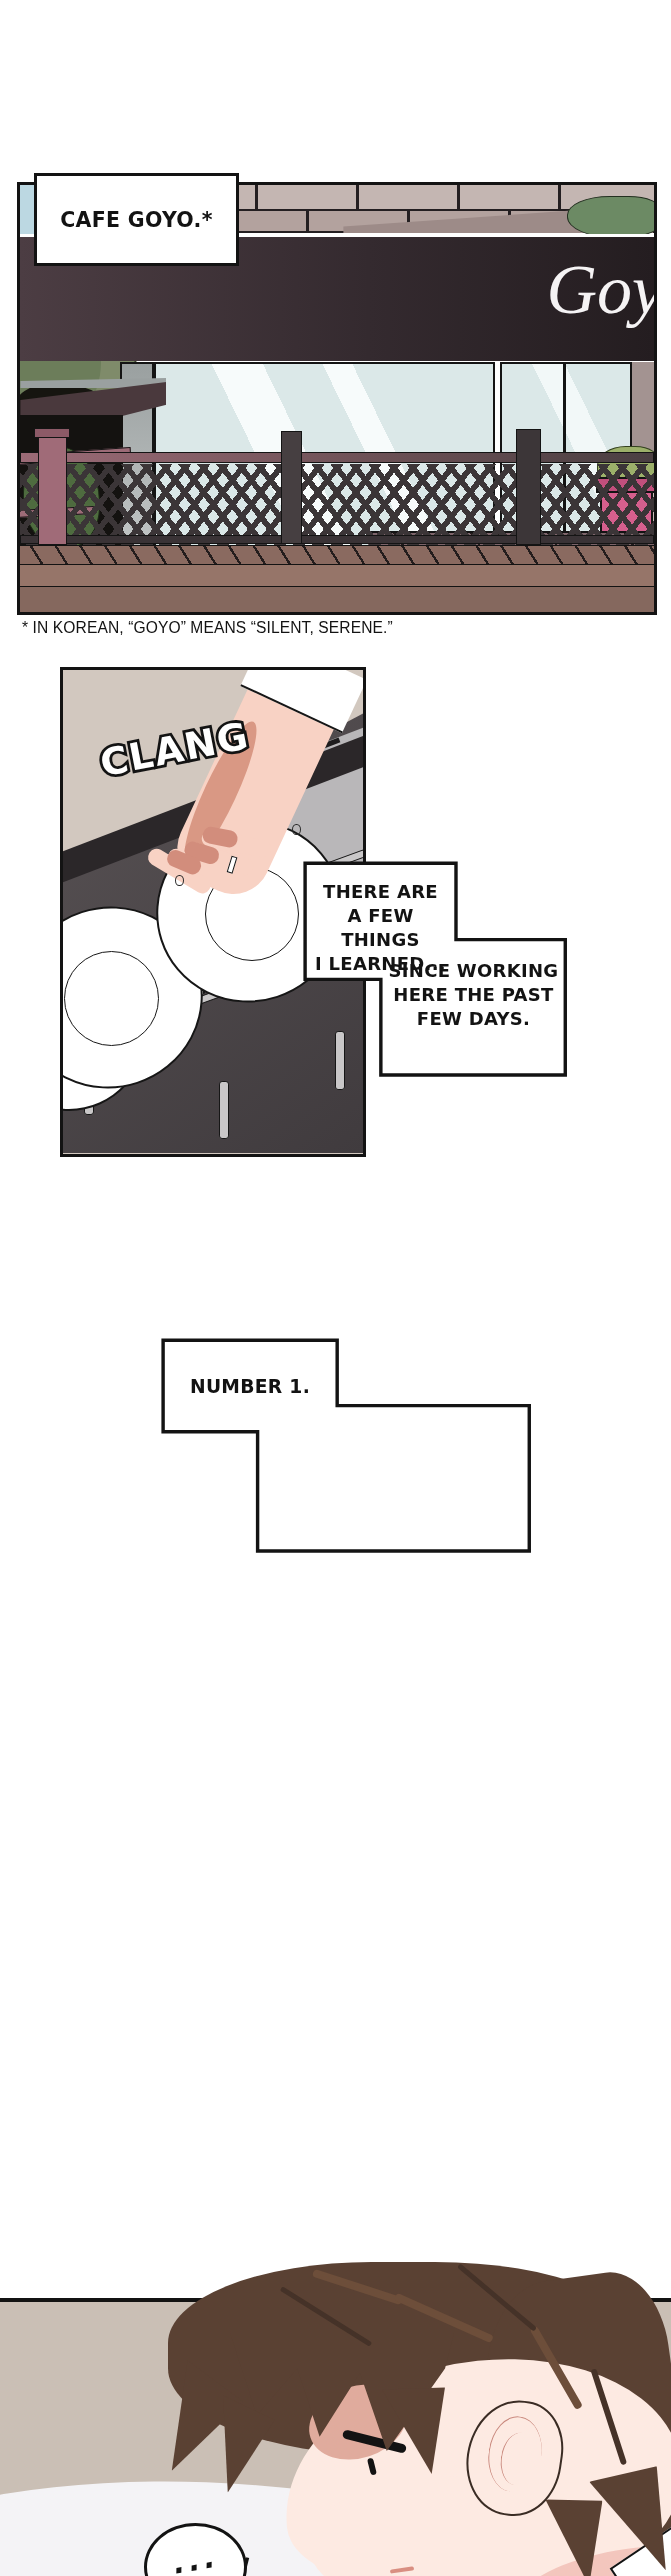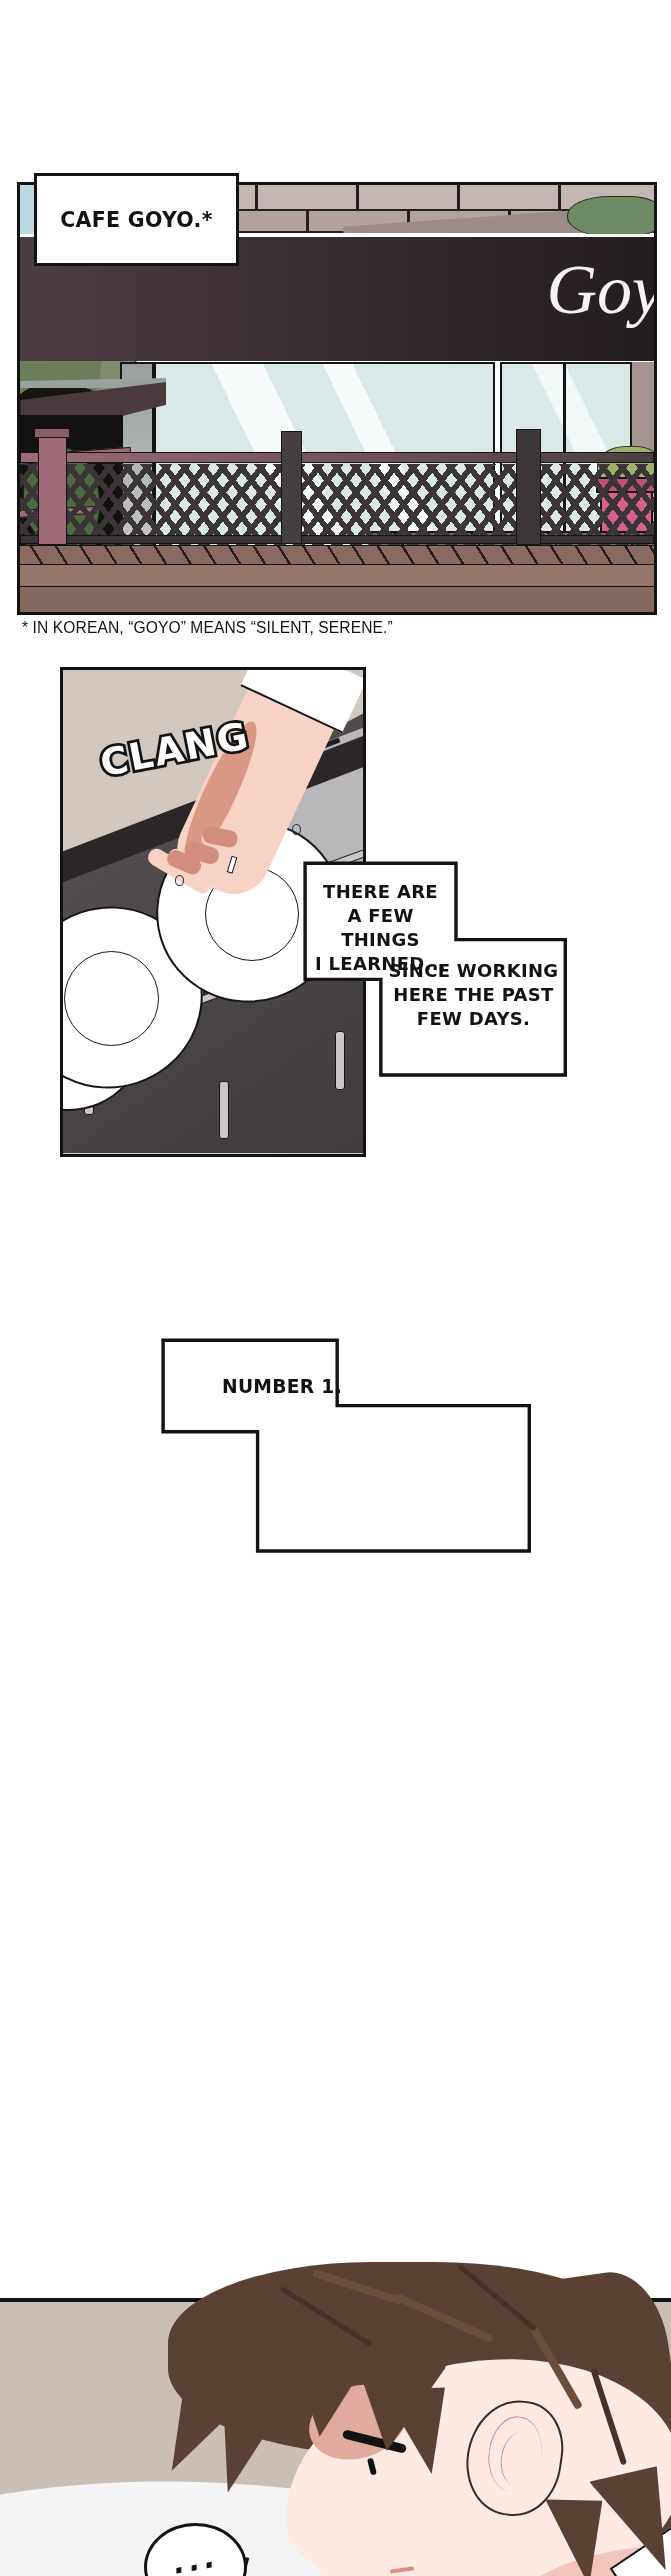--- a/index.html
+++ b/index.html
@@ -235,21 +235,21 @@
   <div class="abs comic btext" style="left:305px;top:880px;width:151px;">THERE ARE
 A FEW THINGS
 I LEARNED...</div>
   <div class="abs comic btext" style="left:381px;top:959px;width:185px;">SINCE WORKING
 HERE THE PAST
 FEW DAYS.</div>
 
   <svg class="abs bubbleSvg" style="left:160px;top:1337px;" width="373" height="218" viewBox="0 0 600 350">
     <path d="M5,5 H285 V110 H594 V344 H157 V152 H5 Z"></path>
   </svg>
-  <div class="abs comic ctext" style="left:163px;top:1374px;width:174px;margin-left:32px;">NUMBER 1.</div>
+  <div class="abs comic ctext" style="left:163px;top:1374px;width:174px;">NUMBER 1.</div>
 
   <div id="p3bg" class="abs">
     <div class="abs whitecurve"></div>
   </div>
   <div id="p3border" class="abs"></div>
 
   <div id="character" class="abs">
     <div class="abs hairmain"></div>
     <div class="abs hairright"></div>
     <div class="abs face"></div>

